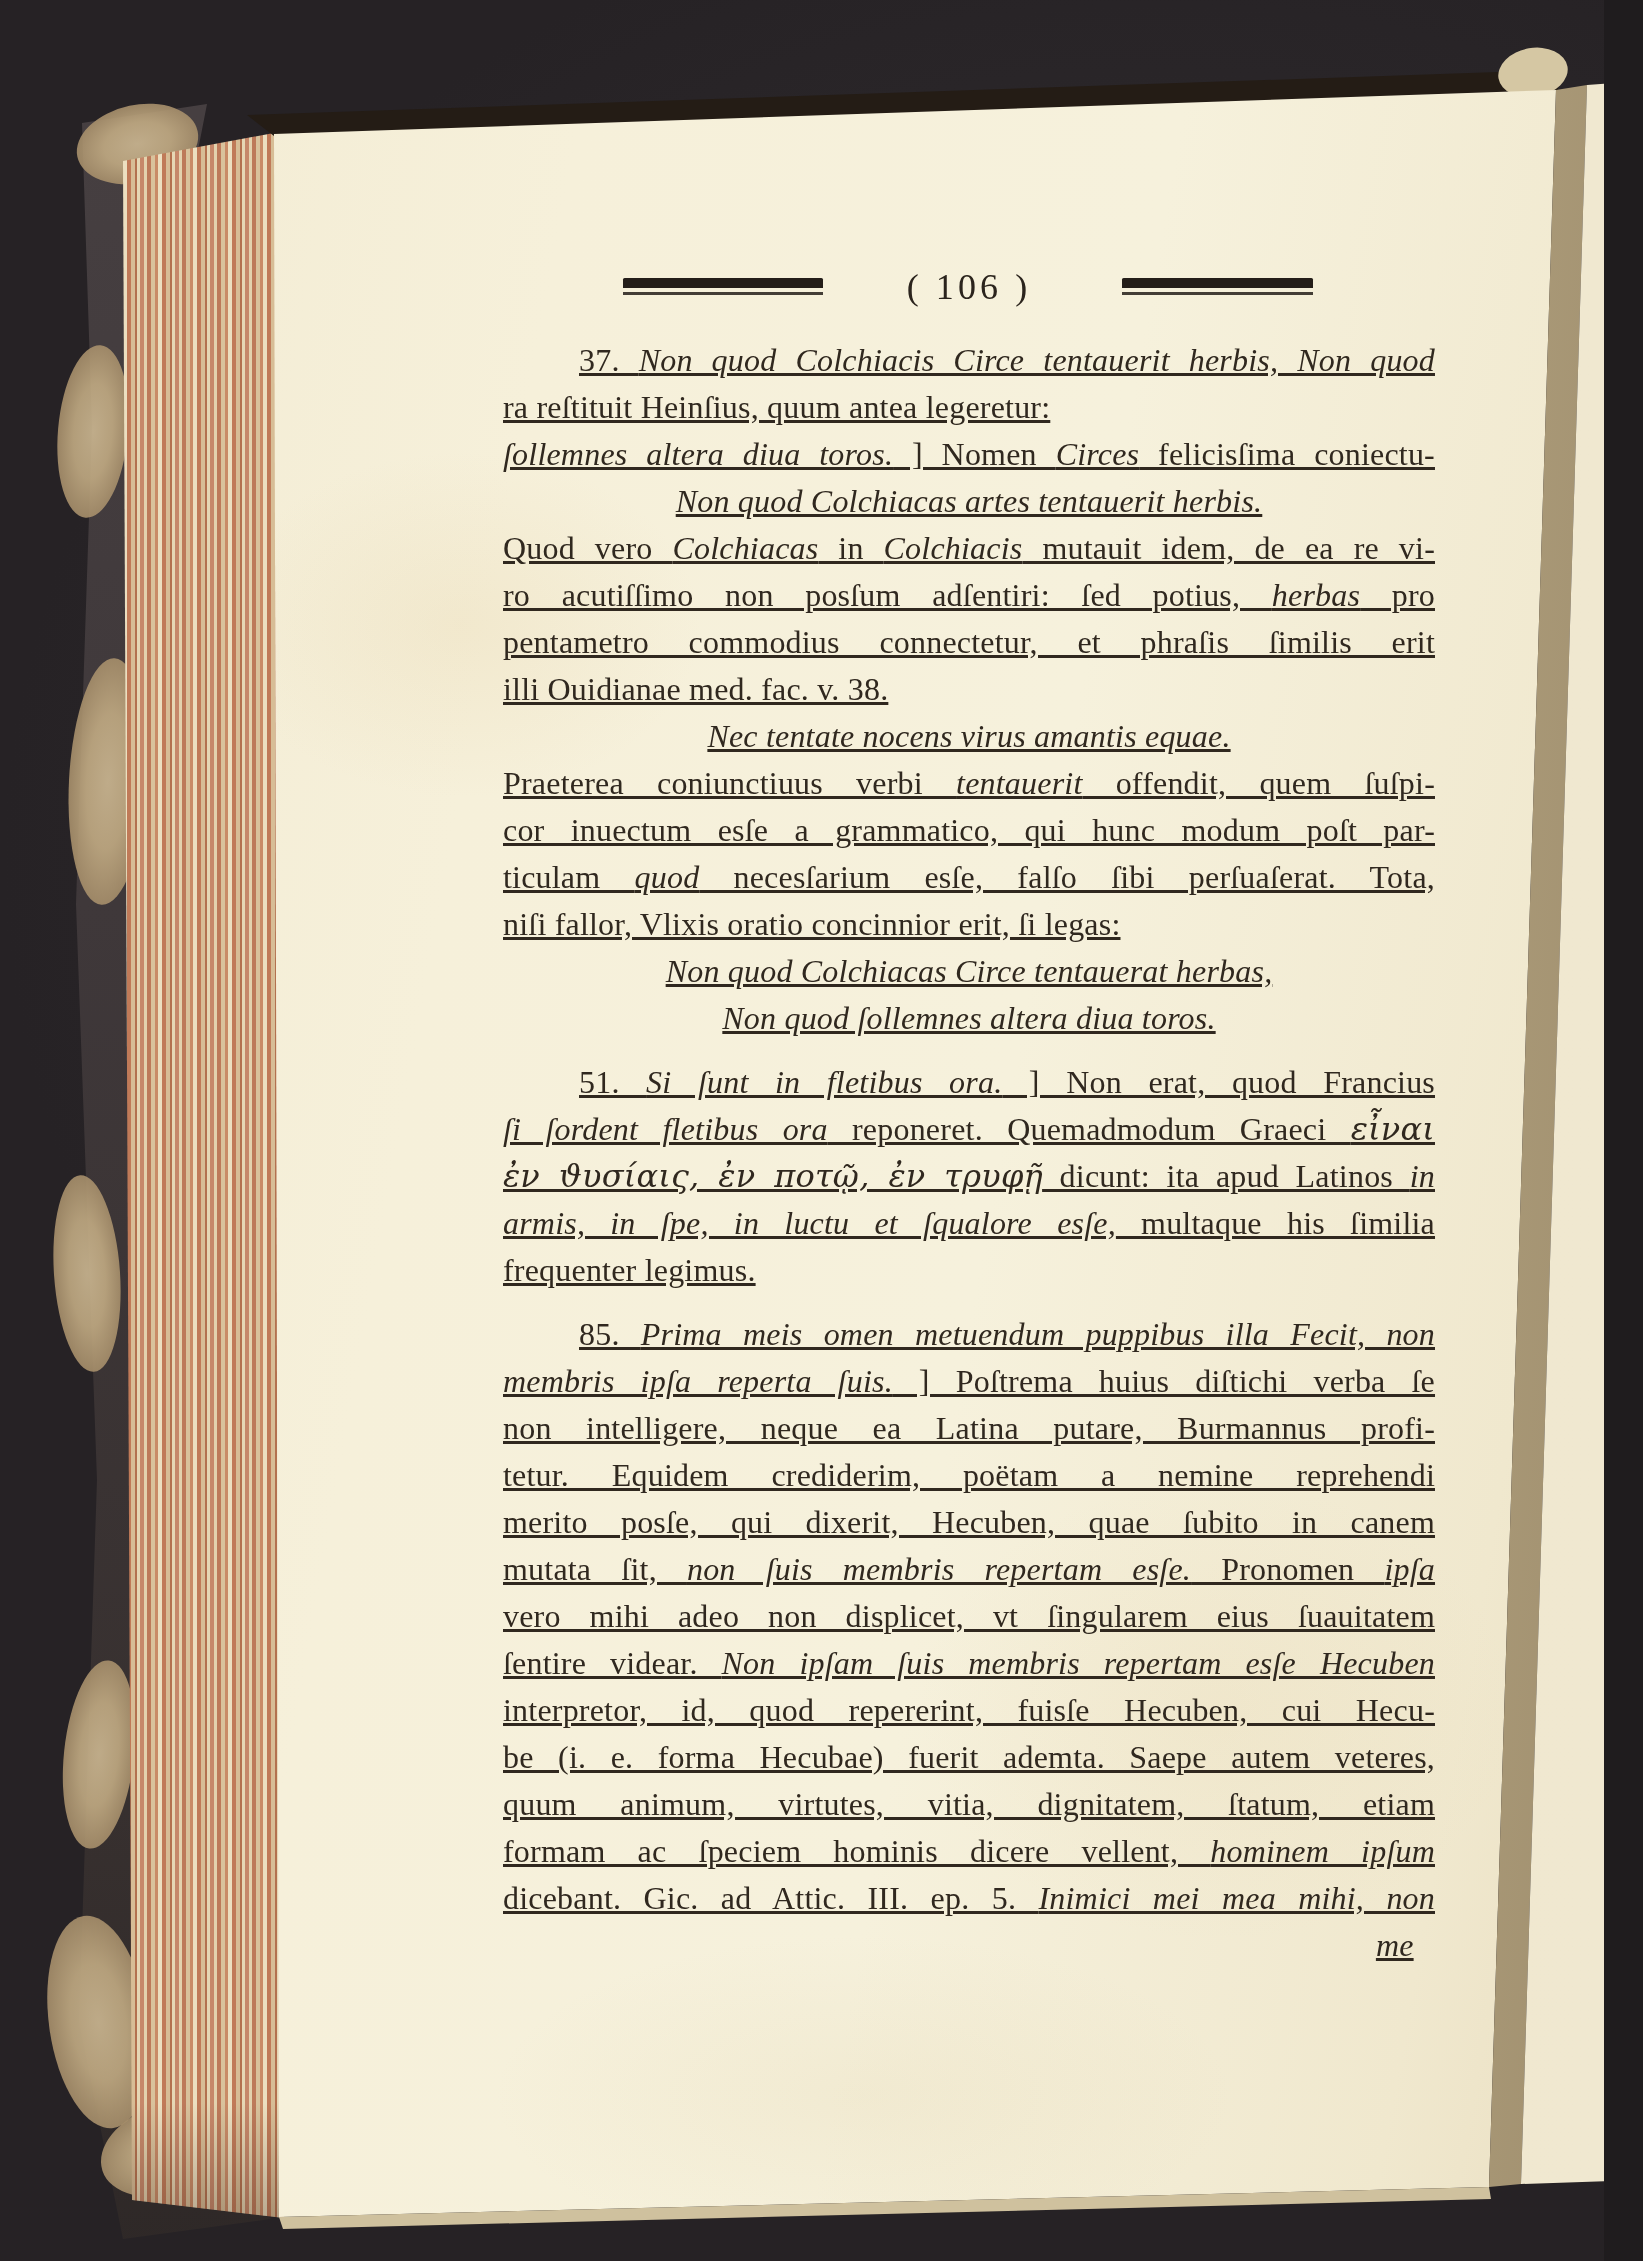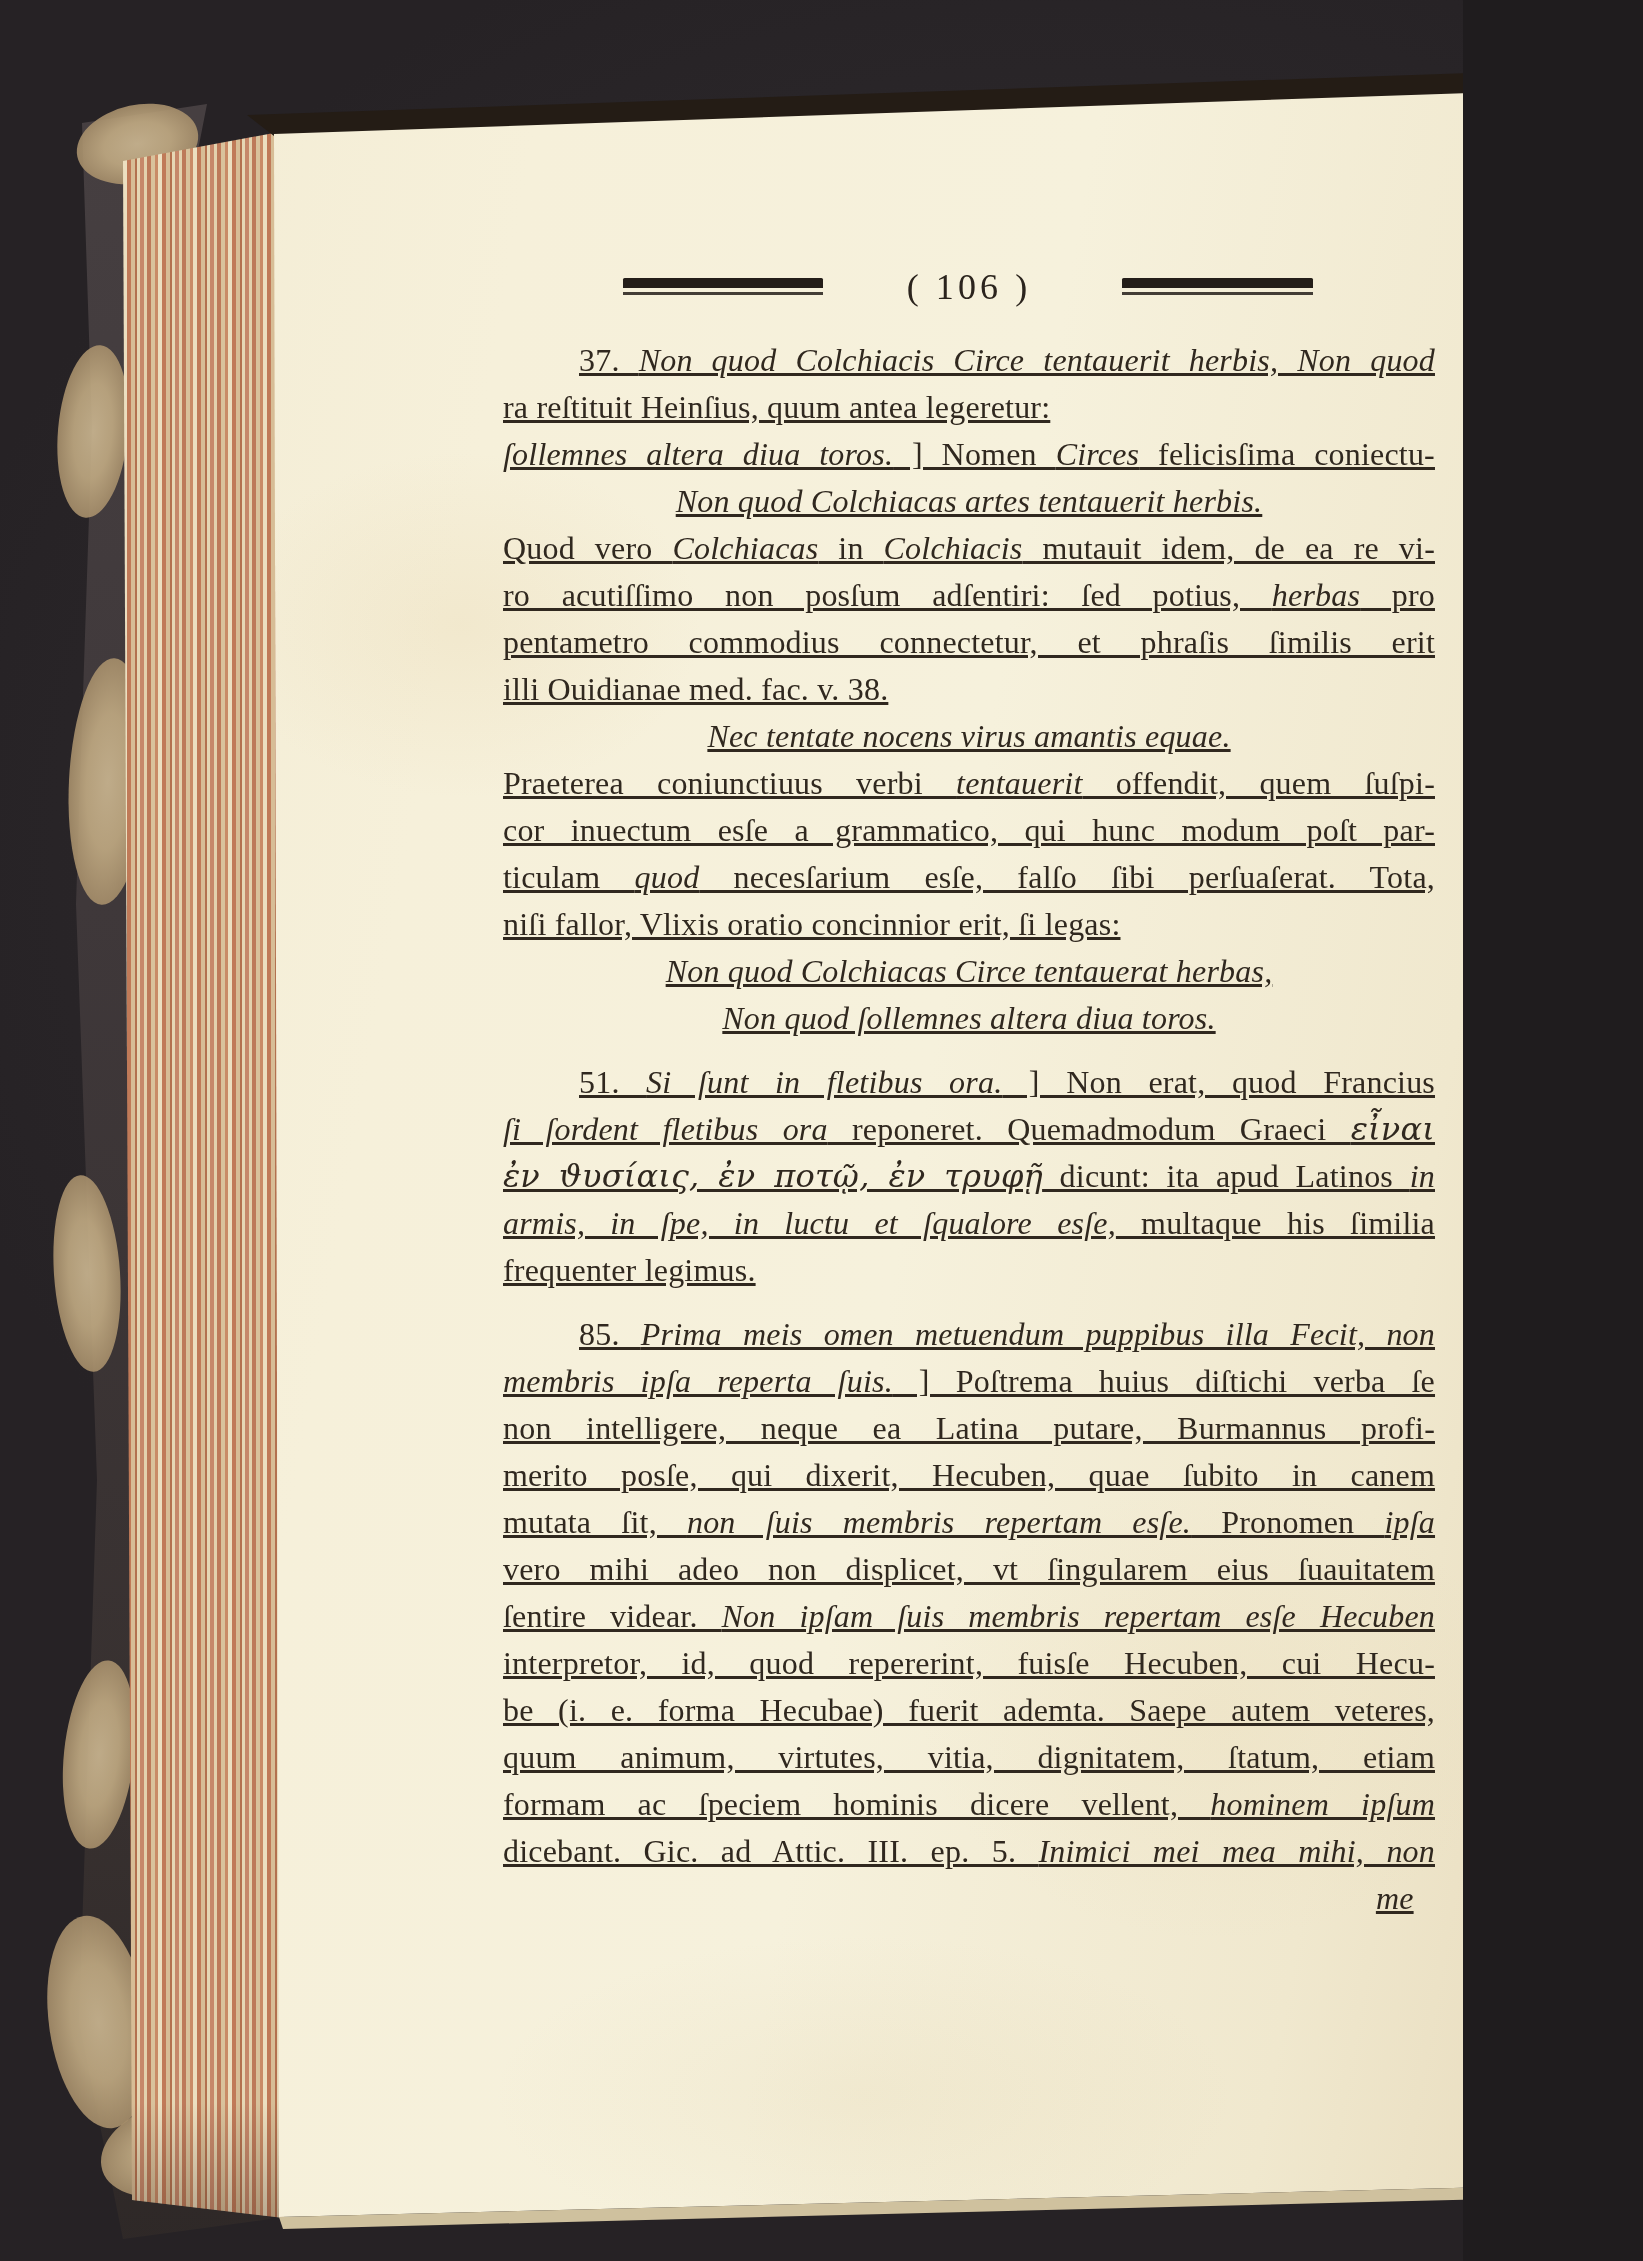--- a/index.html
+++ b/index.html
@@ -1,18 +1,18 @@
 <!DOCTYPE html>
 <html style="font-size:13px"><head>
 <meta charset="utf-8">
 <style>
   html,body{margin:0;padding:0;background:#1f1c1e;}
   #scene{
     position:relative;
-    width:1463px;height:2261px;
+    width:1604px;height:2261px;
     overflow:hidden;
     background:
       radial-gradient(1151px 986px at 72% 38%, #343035 0%, #2c282b 60%, #262225 100%);
     font-family:"Liberation Serif","DejaVu Serif",serif;
   }
   .abs{position:absolute;inset:0;}
   
   #binding{
     background:linear-gradient(180deg,#474042 0%,#3f383a 40%,#37302f 80%,#2e2827 100%);
     clip-path:polygon(82px 123px,207px 104px,176px 263px,212px 427px,164px 584px,
@@ -134,20 +134,21 @@
       <div class="ln v"><span class="seg i">Non quod Colchiacas Circe tentauerat herbas,</span></div>
       <div class="ln v"><span class="seg i">Non quod ſollemnes altera diua toros.</span></div>
       <div class="ln pf gap"><span class="seg r">51. </span><span class="seg i">Si ſunt in fletibus ora.</span><span class="seg r"> ] Non erat, quod Francius</span></div>
       <div class="ln j"><span class="seg i">ſi ſordent fletibus ora</span><span class="seg r"> reponeret. Quemadmodum Graeci </span><span class="seg g">εἶναι</span></div>
       <div class="ln j"><span class="seg g">ἐν ϑυσίαις, ἐν ποτῷ, ἐν τρυφῇ</span><span class="seg r"> dicunt: ita apud Latinos </span><span class="seg i">in</span></div>
       <div class="ln j"><span class="seg i">armis, in ſpe, in luctu et ſqualore esſe,</span><span class="seg r"> multaque his ſimilia</span></div>
       <div class="ln l"><span class="seg r">frequenter legimus.</span></div>
       <div class="ln pf gap"><span class="seg r">85. </span><span class="seg i">Prima meis omen metuendum puppibus illa Fecit, non</span></div>
       <div class="ln j"><span class="seg i">membris ipſa reperta ſuis.</span><span class="seg r"> ] Poſtrema huius diſtichi verba ſe</span></div>
       <div class="ln j"><span class="seg r">non intelligere, neque ea Latina putare, Burmannus profi-</span></div>
+      <div class="ln j"><span class="seg r">tetur. Equidem crediderim, poëtam a nemine reprehendi</span></div>
       <div class="ln j"><span class="seg r">merito posſe, qui dixerit, Hecuben, quae ſubito in canem</span></div>
       <div class="ln j"><span class="seg r">mutata ſit, </span><span class="seg i">non ſuis membris repertam esſe.</span><span class="seg r"> Pronomen </span><span class="seg i">ipſa</span></div>
       <div class="ln j"><span class="seg r">vero mihi adeo non displicet, vt ſingularem eius ſuauitatem</span></div>
       <div class="ln j"><span class="seg r">ſentire videar. </span><span class="seg i">Non ipſam ſuis membris repertam esſe Hecuben</span></div>
       <div class="ln j"><span class="seg r">interpretor, id, quod repererint, fuisſe Hecuben, cui Hecu-</span></div>
       <div class="ln j"><span class="seg r">be (i. e. forma Hecubae) fuerit ademta. Saepe autem veteres,</span></div>
       <div class="ln j"><span class="seg r">quum animum, virtutes, vitia, dignitatem, ſtatum, etiam</span></div>
       <div class="ln j"><span class="seg r">formam ac ſpeciem hominis dicere vellent, </span><span class="seg i">hominem ipſum</span></div>
       <div class="ln j"><span class="seg r">dicebant. Gic. ad Attic. III. ep. 5. </span><span class="seg i">Inimici mei mea mihi, non</span></div>
       <div class="ln cw"><span class="seg i">me</span></div>

